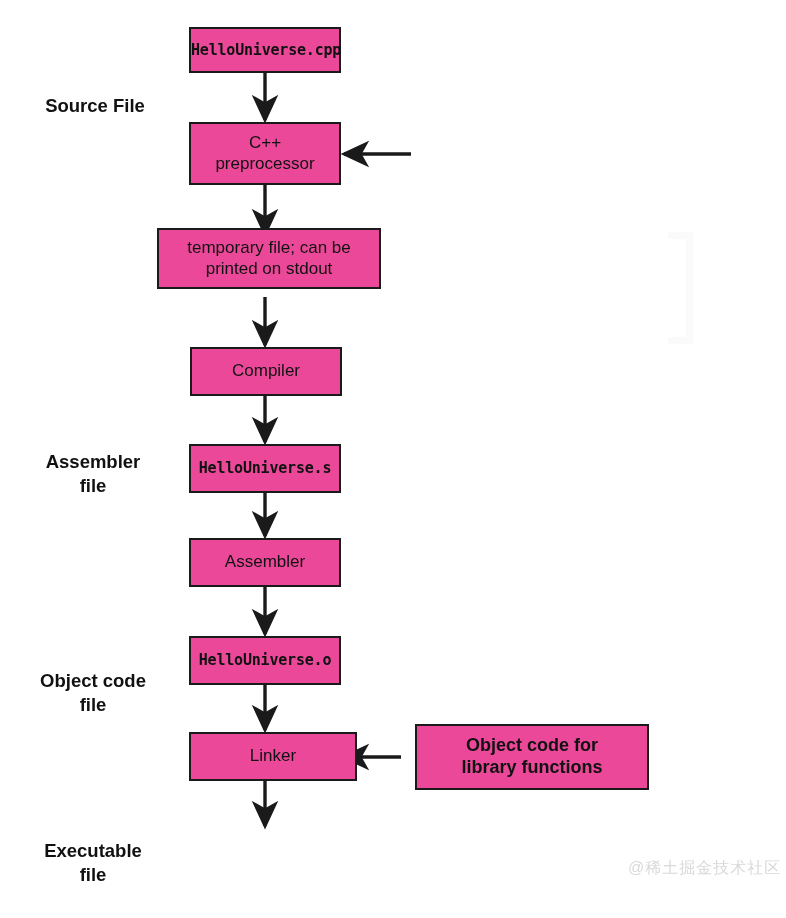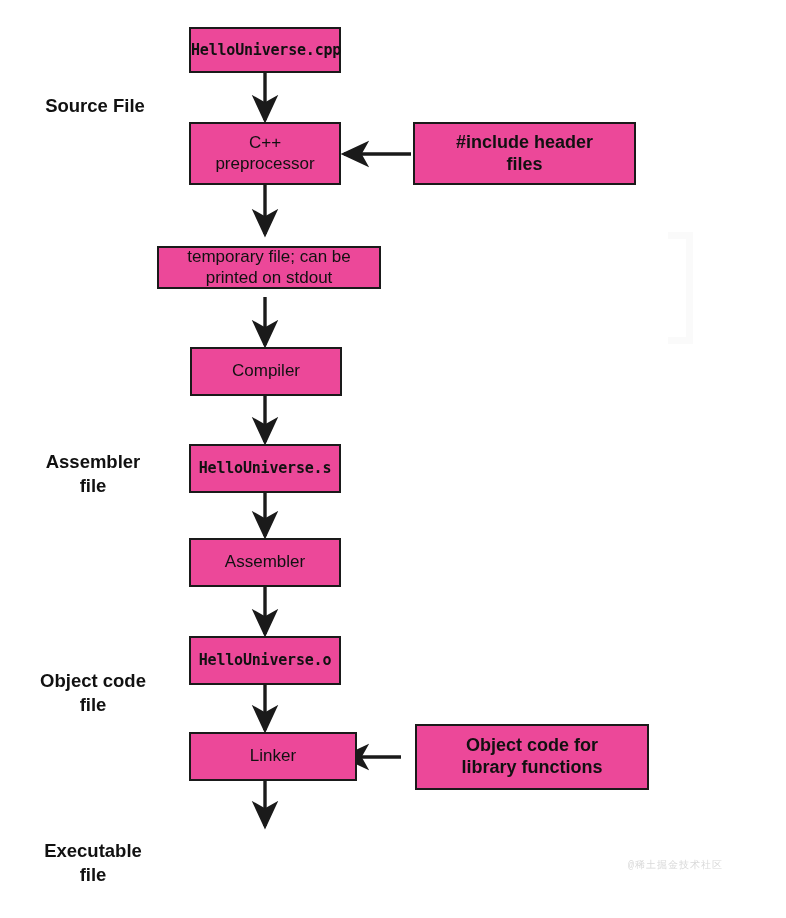--- a/index.html
+++ b/index.html
@@ -68,22 +68,22 @@
   svg.arrows {
     position: absolute;
     left: 0; top: 0;
     width: 786px;
     height: 918px;
     z-index: 2;
     pointer-events: none;
   }
   .watermark {
     position: absolute;
-    font-family: Liberation Mono, monospace;
-    font-size: 10px;
+    font-family: Liberation Sans, sans-serif;
+    font-size: 16px;
     color: #d9d9d9;
     letter-spacing: 1px;
     white-space: nowrap;
     z-index: 4;
     text-align: center;
   }
   .ghost-mark {
     position: absolute;
     left: 668px;
     top: 232px;
@@ -135,26 +135,22 @@
 
   <div class="box" style="left:189px; top:27px; width:152px; height:46px;">
     <span class="box-text mono">HelloUniverse.cpp</span>
   </div>
 
   <div class="box" style="left:189px; top:122px; width:152px; height:63px;">
     <span class="box-text sans">C++
 preprocessor</span>
   </div>
 
-  <div class="box" style="left:413px; top:122px; width:223px; height:63px;">
-    <span class="box-text sans-bold">#include header
-files</span>
-  </div>
 
-  <div class="box" style="left:157px; top:246px; width:224px; height:43px;">
+  <div class="box" style="left:157px; top:228px; width:224px; height:61px;">
     <span class="box-text sans">temporary file; can be
 printed on stdout</span>
   </div>
 
   <div class="box" style="left:190px; top:347px; width:152px; height:49px;">
     <span class="box-text sans">Compiler</span>
   </div>
 
   <div class="box" style="left:189px; top:444px; width:152px; height:49px;">
     <span class="box-text mono">HelloUniverse.s</span>

